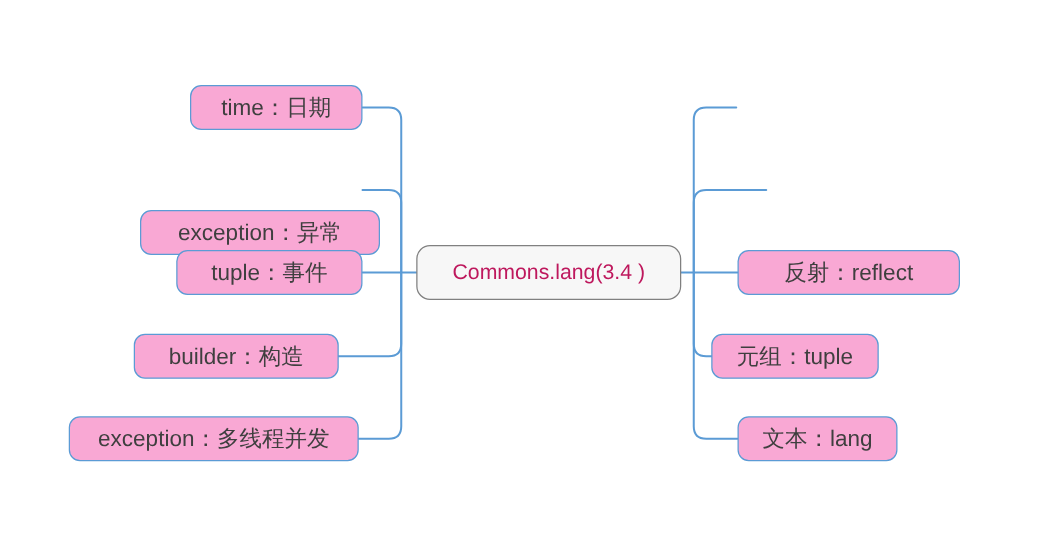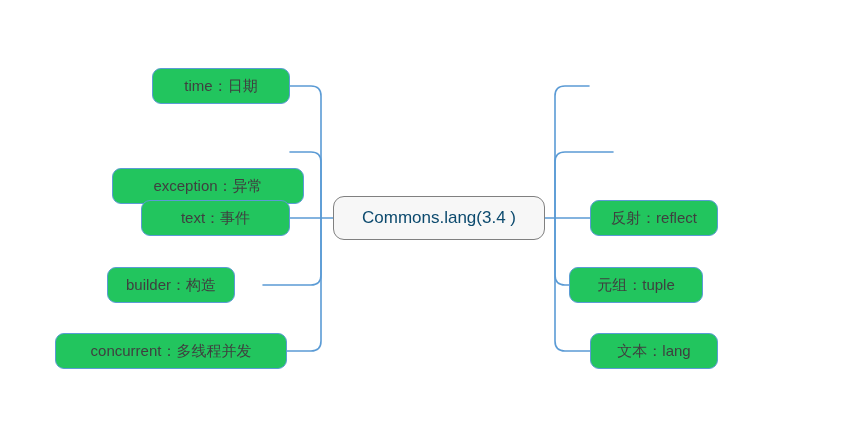--- a/index.html
+++ b/index.html
@@ -27,32 +27,32 @@
   }
   .node {
     position: absolute;
     box-sizing: border-box;
     display: flex;
     align-items: center;
     justify-content: center;
     white-space: nowrap;
   }
   .leaf-node {
-    background: #22c55e;
+    background: #f9a8d4;
     border: 1.6px solid #5b9bd5;
     border-radius: 9px;
     color: #3f3f3f;
-    font-size: 15px;
+    font-size: 18px;
     height: 36px;
   }
   .center-node {
     background: #f7f7f7;
     border: 1.8px solid #808080;
     border-radius: 11px;
-    color: #0c4a6e;
+    color: #be185d;
     font-size: 17px;
     height: 44px;
   }
 </style>
 </head>
 <body>
 
 <div id="mindmap">
   <svg id="connector-layer" viewBox="0 0 845 428" xmlns="http://www.w3.org/2000/svg">
       <path d="M 333 218 L 321 218" fill="none" stroke="#5b9bd5" stroke-width="1.6" stroke-linecap="round"></path>
@@ -63,20 +63,20 @@
       <path d="M 263 285 H 311 Q 321 285 321 275 V 218" fill="none" stroke="#5b9bd5" stroke-width="1.6" stroke-linecap="round"></path>
       <path d="M 287 351 H 311 Q 321 351 321 341 V 218" fill="none" stroke="#5b9bd5" stroke-width="1.6" stroke-linecap="round"></path>
       <path d="M 589 86 H 565 Q 555 86 555 96 V 218" fill="none" stroke="#5b9bd5" stroke-width="1.6" stroke-linecap="round"></path>
       <path d="M 613 152 H 565 Q 555 152 555 162 V 218" fill="none" stroke="#5b9bd5" stroke-width="1.6" stroke-linecap="round"></path>
       <path d="M 590 218 L 555 218" fill="none" stroke="#5b9bd5" stroke-width="1.6" stroke-linecap="round"></path>
       <path d="M 590 285 H 565 Q 555 285 555 275 V 218" fill="none" stroke="#5b9bd5" stroke-width="1.6" stroke-linecap="round"></path>
       <path d="M 590 351 H 565 Q 555 351 555 341 V 218" fill="none" stroke="#5b9bd5" stroke-width="1.6" stroke-linecap="round"></path>
     </svg>
 <div class="node leaf-node" style="left: 152px; top: 68px; width: 138px;">time：日期</div>
     <div class="node leaf-node" style="left: 112px; top: 134px; width: 192px; margin-top: 34px;">exception：异常</div>
-    <div class="node leaf-node" style="left: 141px; top: 200px; width: 149px;">text：事件</div>
-    <div class="node leaf-node" style="left: 107px; top: 267px; width: 128px;">builder：构造</div>
-    <div class="node leaf-node" style="left: 55px; top: 333px; width: 232px;">concurrent：多线程并发</div>
-    <div class="node leaf-node" style="left: 590px; top: 200px; width: 128px;">反射：reflect</div>
+    <div class="node leaf-node" style="left: 141px; top: 200px; width: 149px;">tuple：事件</div>
+    <div class="node leaf-node" style="left: 107px; top: 267px; width: 164px;">builder：构造</div>
+    <div class="node leaf-node" style="left: 55px; top: 333px; width: 232px;">exception：多线程并发</div>
+    <div class="node leaf-node" style="left: 590px; top: 200px; width: 178px;">反射：reflect</div>
     <div class="node leaf-node" style="left: 569px; top: 267px; width: 134px;">元组：tuple</div>
     <div class="node leaf-node" style="left: 590px; top: 333px; width: 128px;">文本：lang</div>
     <div class="node center-node" style="left: 333px; top: 196px; width: 212px; height: 44px;">Commons.lang(3.4 )</div>
   </div>
 
 </body></html>

